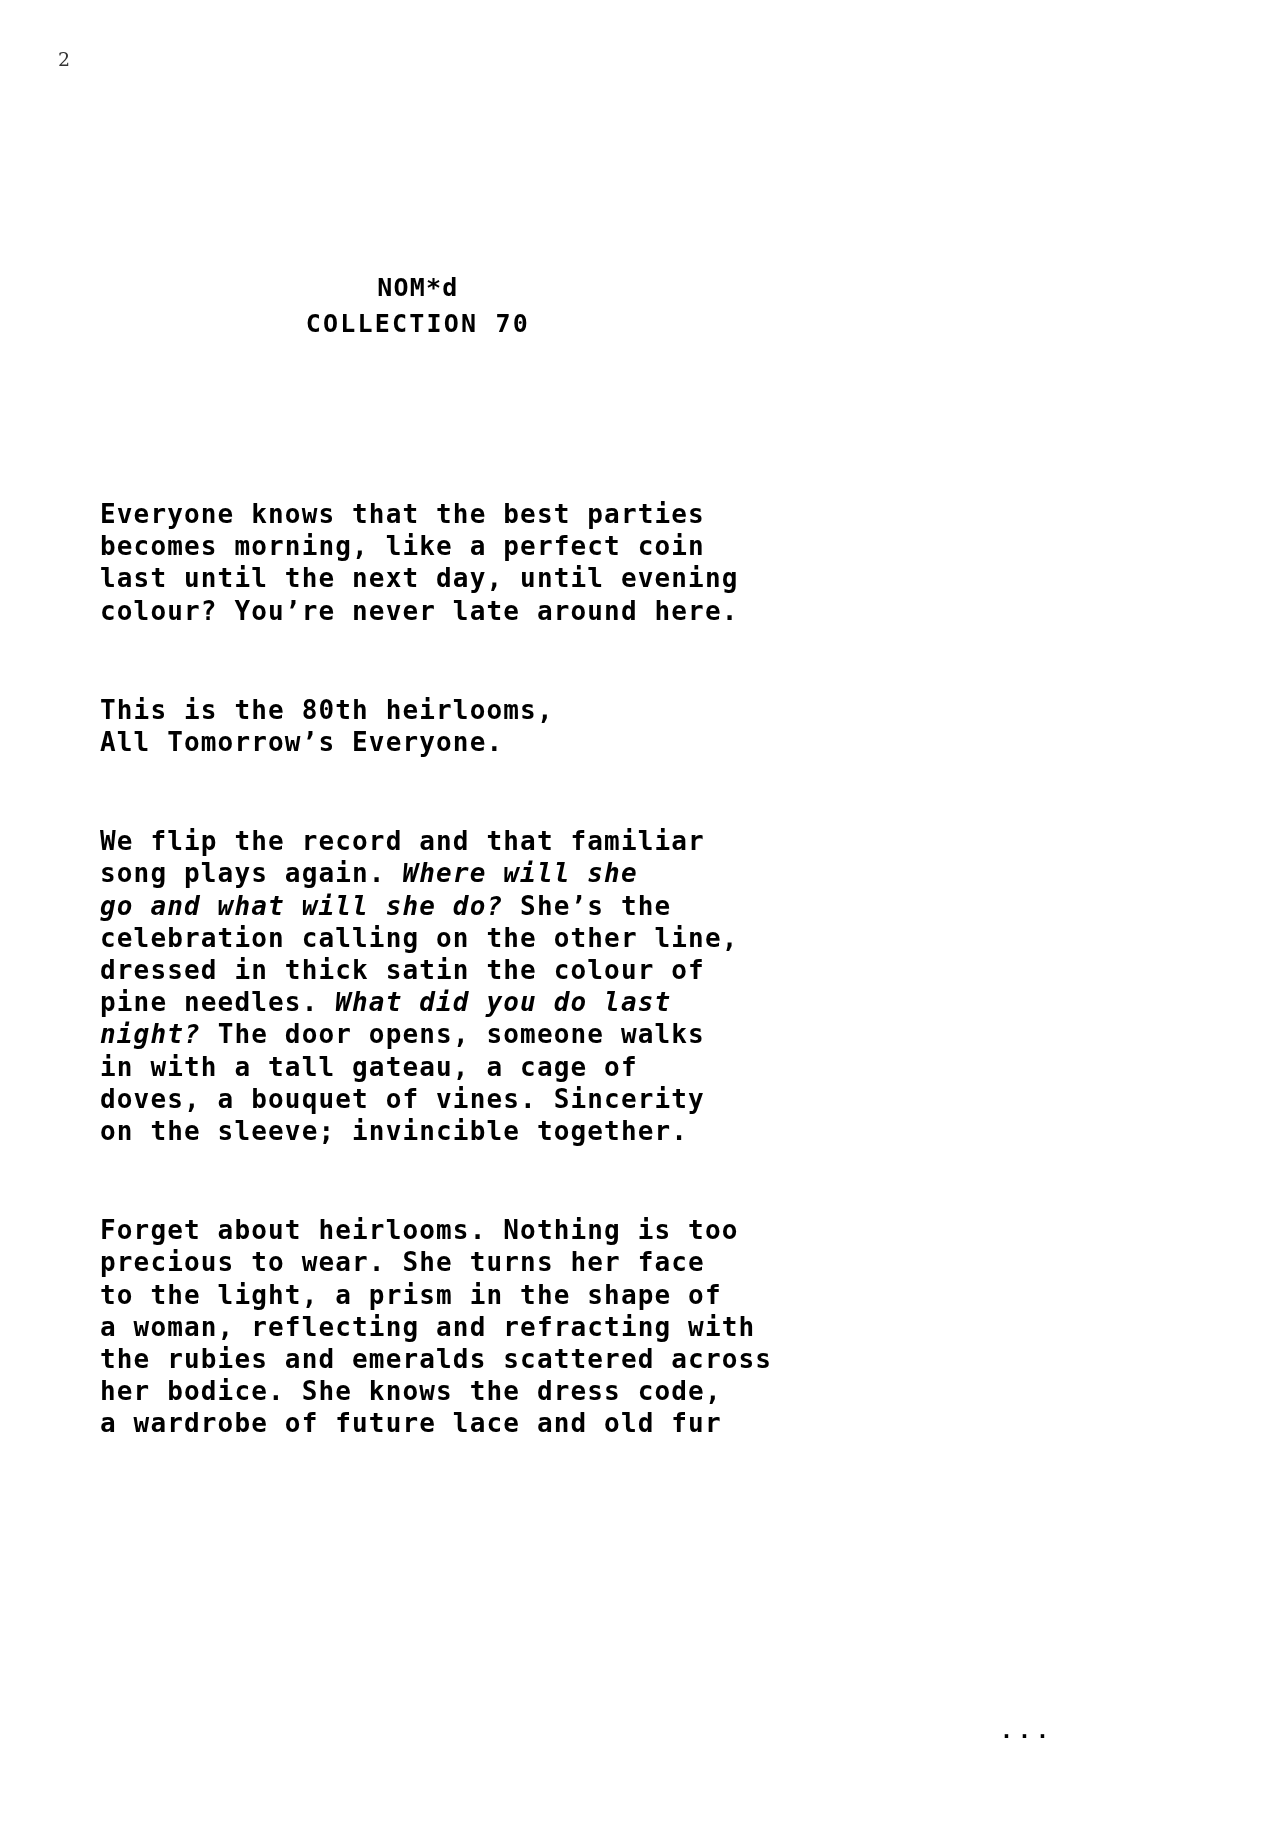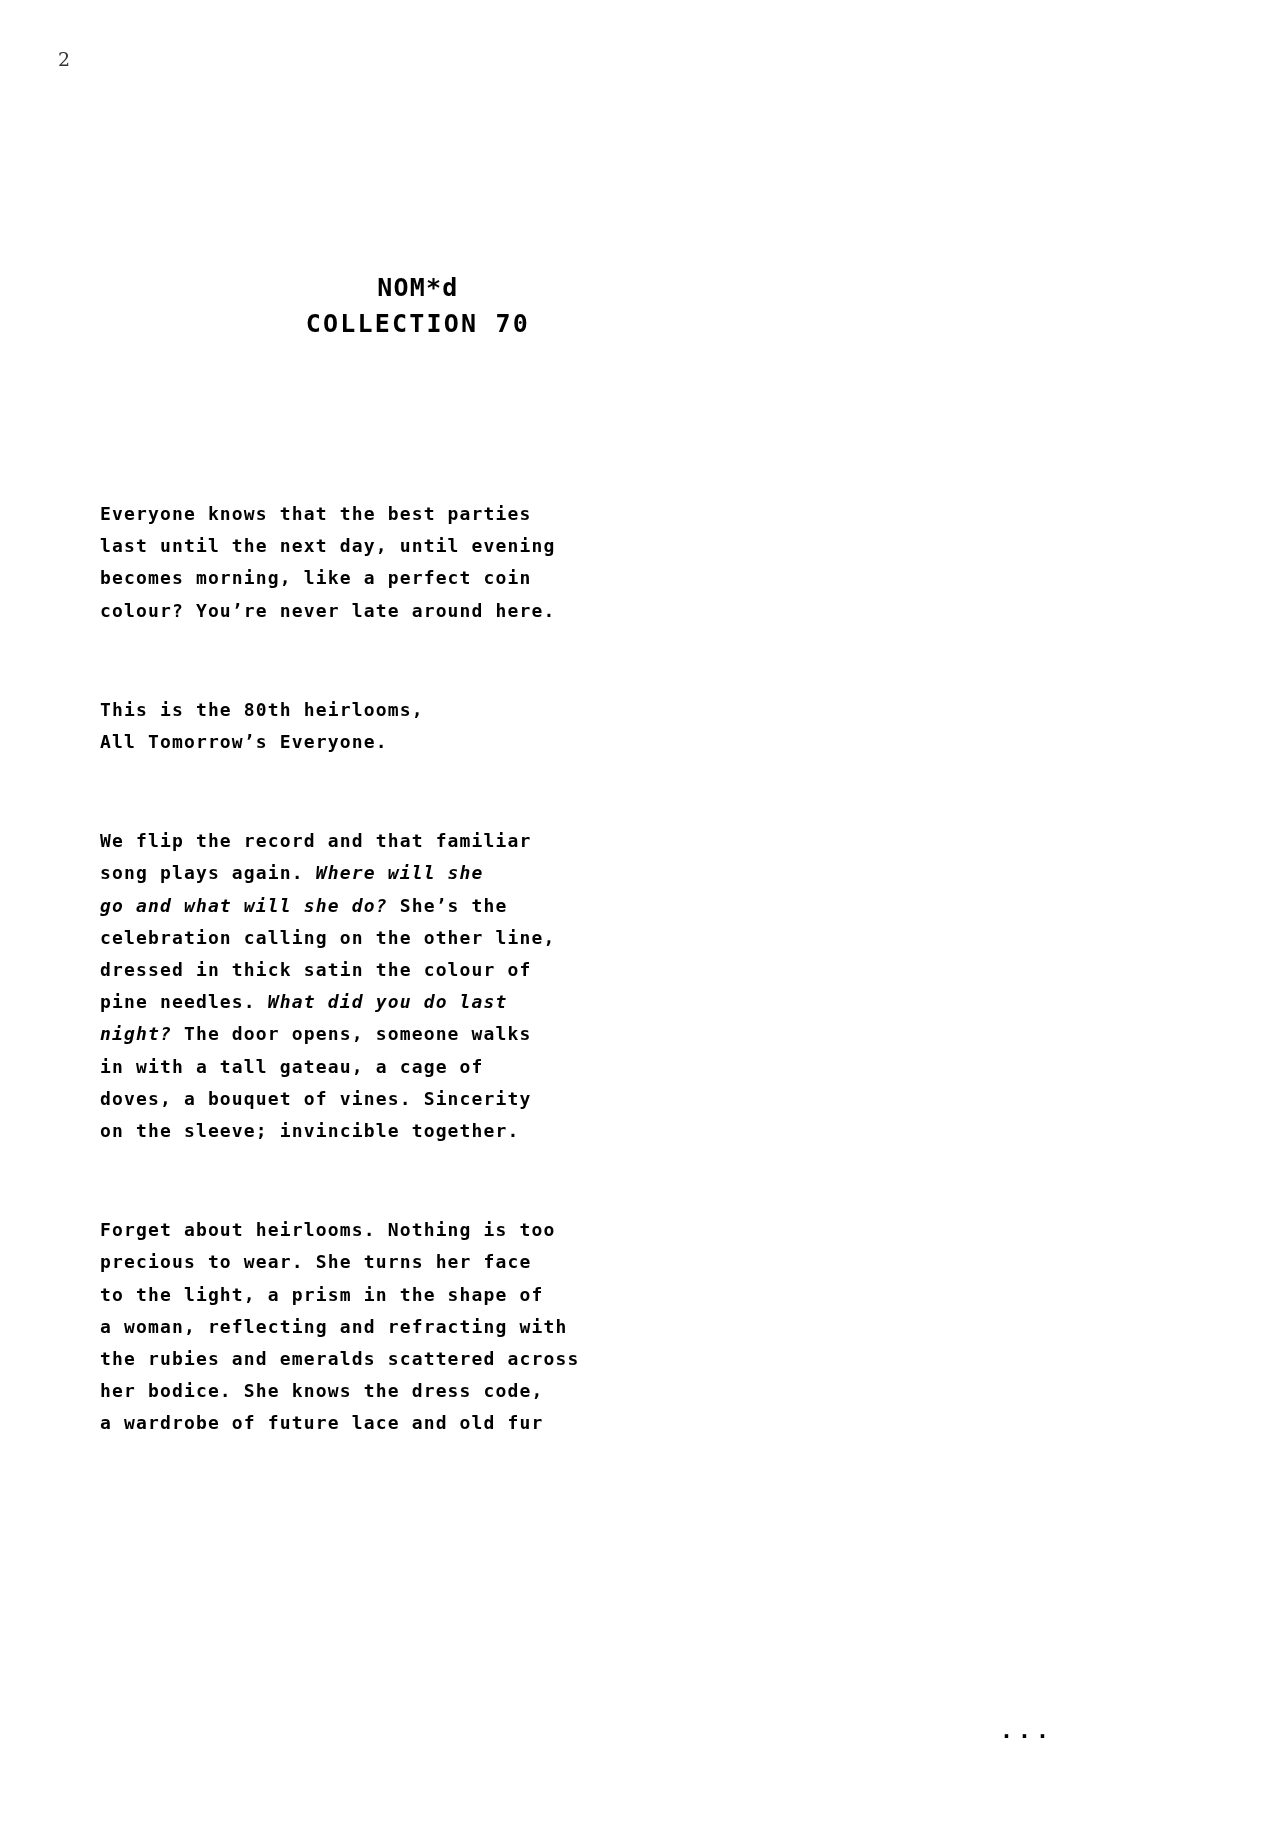--- a/index.html
+++ b/index.html
@@ -51,21 +51,21 @@
   }
   .title-line.l1 { letter-spacing: 1.2px; }
   .title-line.l2 { letter-spacing: 2.2px; }
   .title-line.l3 { letter-spacing: 2.2px; }
 
   .body-text {
     position: absolute;
     top: 498px;
     left: 100px;
     width: 900px;
-    font-size: 18px;
+    font-size: 26px;
     font-weight: bold;
     line-height: 32.2px;
     letter-spacing: 1.15px;
   }
 
   .para {
     margin: 0 0 67px 0;
     white-space: pre-wrap;
   }
   .para:last-child { margin-bottom: 16px; }
@@ -91,21 +91,21 @@
 <div class="page">
 
   <div class="page-number">2</div>
 
   <div class="title-block">
     <span class="title-line l1">NOM*d</span>
     <span class="title-line l2">COLLECTION 70</span>
   </div>
 
   <div class="body-text">
-      <p class="para"><span class="ln">Everyone knows that the best parties</span><span class="ln">last until the next day, until evening</span><span class="ln">becomes morning, like a perfect coin</span><span class="ln">colour? You’re never late around here.</span></p>
+      <p class="para"><span class="ln">Everyone knows that the best parties</span><span class="ln">becomes morning, like a perfect coin</span><span class="ln">last until the next day, until evening</span><span class="ln">colour? You’re never late around here.</span></p>
       <p class="para"><span class="ln">This is the 80th heirlooms,</span><span class="ln">All Tomorrow’s Everyone.</span></p>
       <p class="para"><span class="ln">We flip the record and that familiar</span><span class="ln">song plays again. <em class="it">Where will she</em></span><span class="ln"><em class="it">go and what will she do?</em> She’s the</span><span class="ln">celebration calling on the other line,</span><span class="ln">dressed in thick satin the colour of</span><span class="ln">pine needles. <em class="it">What did you do last</em></span><span class="ln"><em class="it">night?</em> The door opens, someone walks</span><span class="ln">in with a tall gateau, a cage of</span><span class="ln">doves, a bouquet of vines. Sincerity</span><span class="ln">on the sleeve; invincible together.</span></p>
       <p class="para"><span class="ln">Forget about heirlooms. Nothing is too</span><span class="ln">precious to wear. She turns her face</span><span class="ln">to the light, a prism in the shape of</span><span class="ln">a woman, reflecting and refracting with</span><span class="ln">the rubies and emeralds scattered across</span><span class="ln">her bodice. She knows the dress code,</span><span class="ln">a wardrobe of future lace and old fur</span></p>
     </div>
 
   <div class="ellipsis">...</div>
 
 </div>
 
 </body></html>

